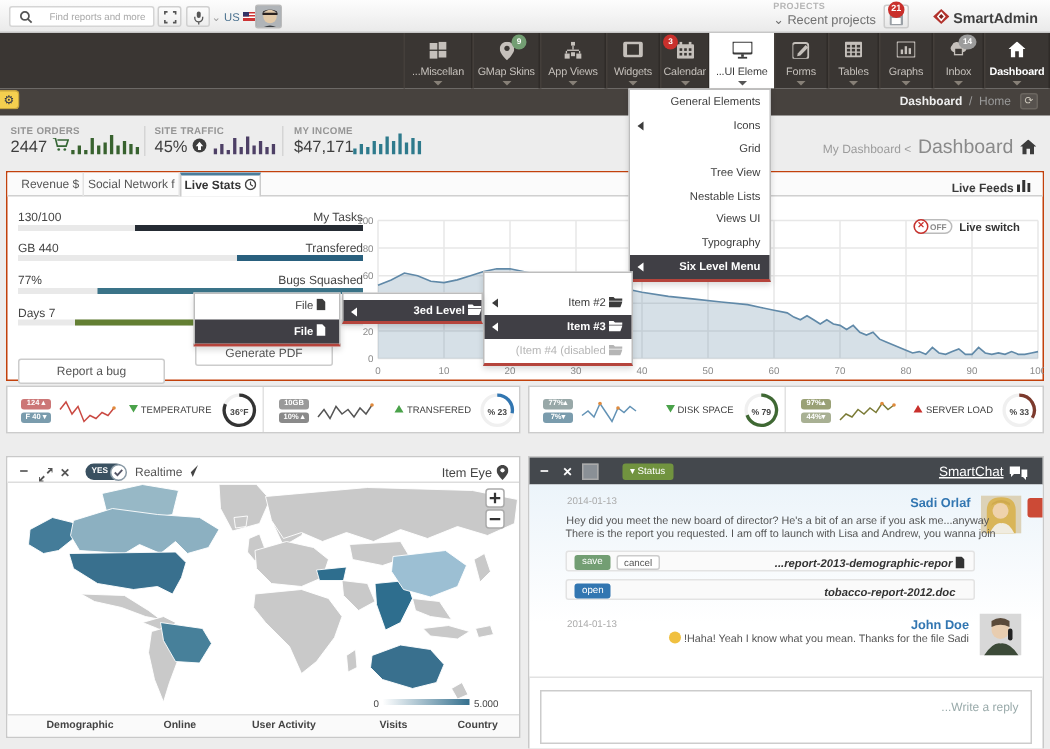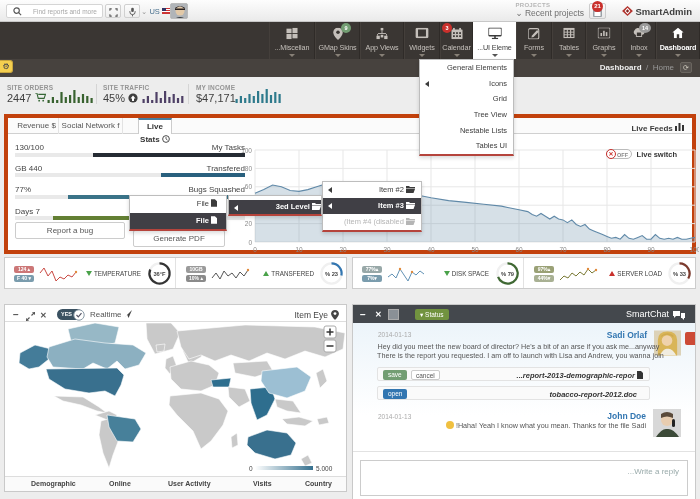--- a/index.html
+++ b/index.html
@@ -42,21 +42,21 @@
 #crumb b { color:#eee; font-weight:bold;}
 #rfr { position:absolute; right:8px; top:3px; width:12px; height:11px; background:#57524e; border:1px solid #6a655f; border-radius:2px; color:#cfcabe; font-size:7px; text-align:center; line-height:10px;}
 
 
 .slabel { font-size:6.5px; color:#959595; font-weight:bold; letter-spacing:.2px;}
 .sval { font-size:11px; color:#3e3e3e; margin-top:1px;}
 .sep { position:absolute; top:84px; height:20px; width:1px; background:#d5d5d5; }
 #bigtitle { position:absolute; right:9px; top:89px; text-align:right; color:#9c9c9c;}
 
 
-#w1 { position:absolute; left:4px; top:114px; width:692px; height:140px; background:#fff; border:4px solid #c2410c; }
+#w1 { position:absolute; left:4px; top:114px; width:692px; height:140px; background:#fff; border:1px solid #c2410c; }
 #w1hd { position:absolute; left:0; top:0; width:100%; height:16px; background:#fbfbfb; border-bottom:1px solid #d0d0d0;}
 .tab { position:absolute; top:0; height:16px; font-size:8px; color:#555; text-align:center; line-height:16px; border-right:1px solid #e3e3e3;}
 .tab.active { background:#fff; border-top:2px solid #4a7d9c; border-left:1px solid #ccc; border-right:1px solid #ccc; line-height:13px; font-weight:bold; color:#333;}
 #lf { position:absolute; right:8px; top:4px; font-size:8px; color:#3a3a3a; font-weight:bold;}
 
 
 .prow { position:absolute; left:7px; width:230px; }
 .prow .l { position:absolute; left:0; top:0; font-size:8px; color:#444;}
 .prow .r { position:absolute; right:0; top:0; font-size:8px; color:#444;}
 .pbar { position:absolute; left:7px; width:230px; height:4px; background:#e9e9e9; }
@@ -332,26 +332,29 @@
       <rect x="9.1" y="11" width="2.2" height="5" fill="#2e7a8c"></rect>
       <rect x="13.4" y="7" width="2.2" height="9" fill="#2e7a8c"></rect>
       <rect x="17.7" y="9" width="2.2" height="7" fill="#2e7a8c"></rect>
       <rect x="22.0" y="4" width="2.2" height="12" fill="#2e7a8c"></rect>
       <rect x="26.3" y="7" width="2.2" height="9" fill="#2e7a8c"></rect>
       <rect x="30.6" y="2" width="2.2" height="14" fill="#2e7a8c"></rect>
       <rect x="34.9" y="8" width="2.2" height="8" fill="#2e7a8c"></rect>
       <rect x="39.2" y="5" width="2.2" height="11" fill="#2e7a8c"></rect>
       <rect x="43.5" y="7" width="2.2" height="9" fill="#2e7a8c"></rect>
     </svg>
+<div id="bigtitle"><span style="font-size:8px;">My Dashboard &lt;</span> <span style="font-size:13px;color:#8a8a8a;">Dashboard</span> <svg width="11" height="10" viewBox="0 0 14 13" style="vertical-align:-1px">
+        <path d="M7 0 L14 6 H12 V13 H8.5 V8 H5.5 V13 H2 V6 H0 Z" fill="#3c3c3c"></path>
+      </svg></div>
 
 <div id="w1">
   <div id="w1hd">
     <div class="tab" style="left:7px;width:44px;">Revenue $</div>
     <div class="tab" style="left:51px;width:64px;">Social Network f</div>
-    <div class="tab active" style="left:130px;width:34px;">Live Stats <svg width="8" height="8" viewBox="0 0 10 10" style="vertical-align:-1px">
+    <div class="tab active" style="left:115px;width:54px;">Live Stats <svg width="8" height="8" viewBox="0 0 10 10" style="vertical-align:-1px">
             <circle cx="5" cy="5" r="4.2" fill="none" stroke="#444" stroke-width="1.2"></circle>
             <path d="M5 2.5 V5 L7 6.5" fill="none" stroke="#444" stroke-width="1"></path>
           </svg></div>
     <div id="lf">Live Feeds <svg width="9" height="9" viewBox="0 0 9 9">
             <rect x="0" y="4" width="2" height="5" fill="#333"></rect>
             <rect x="3.5" y="1" width="2" height="8" fill="#333"></rect>
             <rect x="7" y="3" width="2" height="6" fill="#333"></rect>
           </svg></div>
   </div>
 
@@ -375,21 +378,21 @@
       </div>
   <div class="pbar" style="top:76.5px">
         <div class="pfill" style="left:53px;width:177px;background:#3a7388"></div>
       </div>
   <div class="prow" style="top:89px">
         <span class="l">Days 7</span>
       </div>
   <div class="pbar" style="top:98px">
         <div class="pfill" style="left:38px;width:92px;background:#637f33"></div>
       </div>
-  <div class="wbtn" style="left:7px;top:104px;width:110px;">Report a bug</div>
+  <div class="wbtn" style="left:7px;top:124px;width:98px;">Report a bug</div>
   <div class="wbtn" style="left:125px;top:112px;width:92px;">Generate PDF</div>
 
   <svg id="chart" style="position:absolute;left:231px;top:15px" width="460" height="122" viewBox="0 0 460 122">
     <g stroke="#e7e7e7" stroke-width="1">
           <line x1="16" y1="17" x2="456" y2="17"></line>
           <line x1="16" y1="35.4" x2="456" y2="35.4"></line>
           <line x1="16" y1="53.8" x2="456" y2="53.8"></line>
           <line x1="16" y1="72.2" x2="456" y2="72.2"></line>
           <line x1="16" y1="90.6" x2="456" y2="90.6"></line>
           <line x1="16" y1="109" x2="456" y2="109"></line>
@@ -433,23 +436,25 @@
   <div style="position:absolute;right:60px;top:31px;width:26px;height:10px;border:1px solid #bbb;border-radius:6px;background:#fdfdfd;font-size:5.5px;color:#888;line-height:10px;font-weight:bold;"><span style="display:inline-block;width:10px;height:10px;border-radius:50%;background:#fff;border:1px solid #c9302c;color:#c9302c;text-align:center;line-height:9px;margin:-1px 1px 0 -1px;vertical-align:top;font-size:6px;">✕</span>OFF</div>
   <div style="position:absolute;right:15px;top:32px;font-size:7.5px;font-weight:bold;color:#333;">Live switch</div>
 </div>
 
 <div class="menu" id="menu1" style="left:419px;top:59px;width:95px;">
   <div class="mitem">General Elements</div>
   <div class="mitem"><span class="arr"></span>Icons</div>
   <div class="mitem">Grid</div>
   <div class="mitem">Tree View</div>
   <div class="mitem">Nestable Lists</div>
-  <div class="mitem">Tables UI</div>
-</div>
-<div class="menu" id="menu2" style="left:322px;top:181px;width:100px;padding-top:0;">
+  <div class="mitem">Views UI</div>
+  <div class="mitem">Typography</div>
+  <div class="mitem dark"><span class="arr"></span>Six Level Menu</div>
+</div>
+<div class="menu" id="menu2" style="left:322px;top:181px;width:100px;padding-top:12px;">
   <div class="mitem"><span class="arr"></span>Item #2 <svg width="9" height="8" viewBox="0 0 9 8" style="vertical-align:-1px">
           <path d="M0 1 h3 l1 1 h5 v1.5 h-9 Z M0 4 h9 l-1.5 4 h-7.5 Z" fill="currentColor"></path>
         </svg></div>
   <div class="mitem dark"><span class="arr"></span>Item #3 <svg width="9" height="8" viewBox="0 0 9 8" style="vertical-align:-1px">
           <path d="M0 1 h3 l1 1 h5 v1.5 h-9 Z M0 4 h9 l-1.5 4 h-7.5 Z" fill="currentColor"></path>
         </svg></div>
   <div class="mitem dis">(Item #4 (disabled <svg width="9" height="8" viewBox="0 0 9 8" style="vertical-align:-1px">
           <path d="M0 1 h3 l1 1 h5 v1.5 h-9 Z M0 4 h9 l-1.5 4 h-7.5 Z" fill="currentColor"></path>
         </svg></div>
 </div>
@@ -608,21 +613,21 @@
     <span class="ftlink" style="left:300px">Country</span>
   </div>
 </div>
 
 <div id="wchat">
   <div id="wchat-hd">
     <span style="position:absolute;left:7px;top:4px;font-size:10px;color:#fff;font-weight:bold;">−</span>
     <span style="position:absolute;left:22px;top:5px;font-size:8px;color:#fff;font-weight:bold;">✕</span>
     <div style="position:absolute;left:35px;top:4px;width:11px;height:11px;background:#8a9096;border:1px solid #aaa;"></div>
     <div style="position:absolute;left:62px;top:4px;height:11px;background:#71933f;border-radius:2px;color:#fff;font-size:6.5px;line-height:11px;padding:0 5px;">▾ Status</div>
-    <span style="position:absolute;right:26px;top:4px;font-size:9px;color:#fff;">SmartChat</span>
+    <span style="position:absolute;right:26px;top:4px;font-size:9px;color:#fff;text-decoration:underline;">SmartChat</span>
     <svg style="position:absolute;right:10px;top:5px" width="12" height="10" viewBox="0 0 12 10">
           <path d="M0 1 h7 v5 h-4 l-2 2 v-2 h-1 Z" fill="#fff"></path>
           <path d="M8 3 h4 v5 h-1 v2 l-2-2 h-1 Z" fill="#fff"></path>
         </svg>
   </div>
   <div id="chatbody">
     <div class="date" style="position:absolute;left:25px;top:8px;">2014-01-13</div>
     <div class="cname" style="position:absolute;right:48px;top:7px;">Sadi Orlaf</div>
     <svg style="position:absolute;right:14px;top:7px" width="27" height="26" viewBox="0 0 28 26">
           <rect width="28" height="26" fill="#dcd2b8"></rect>

